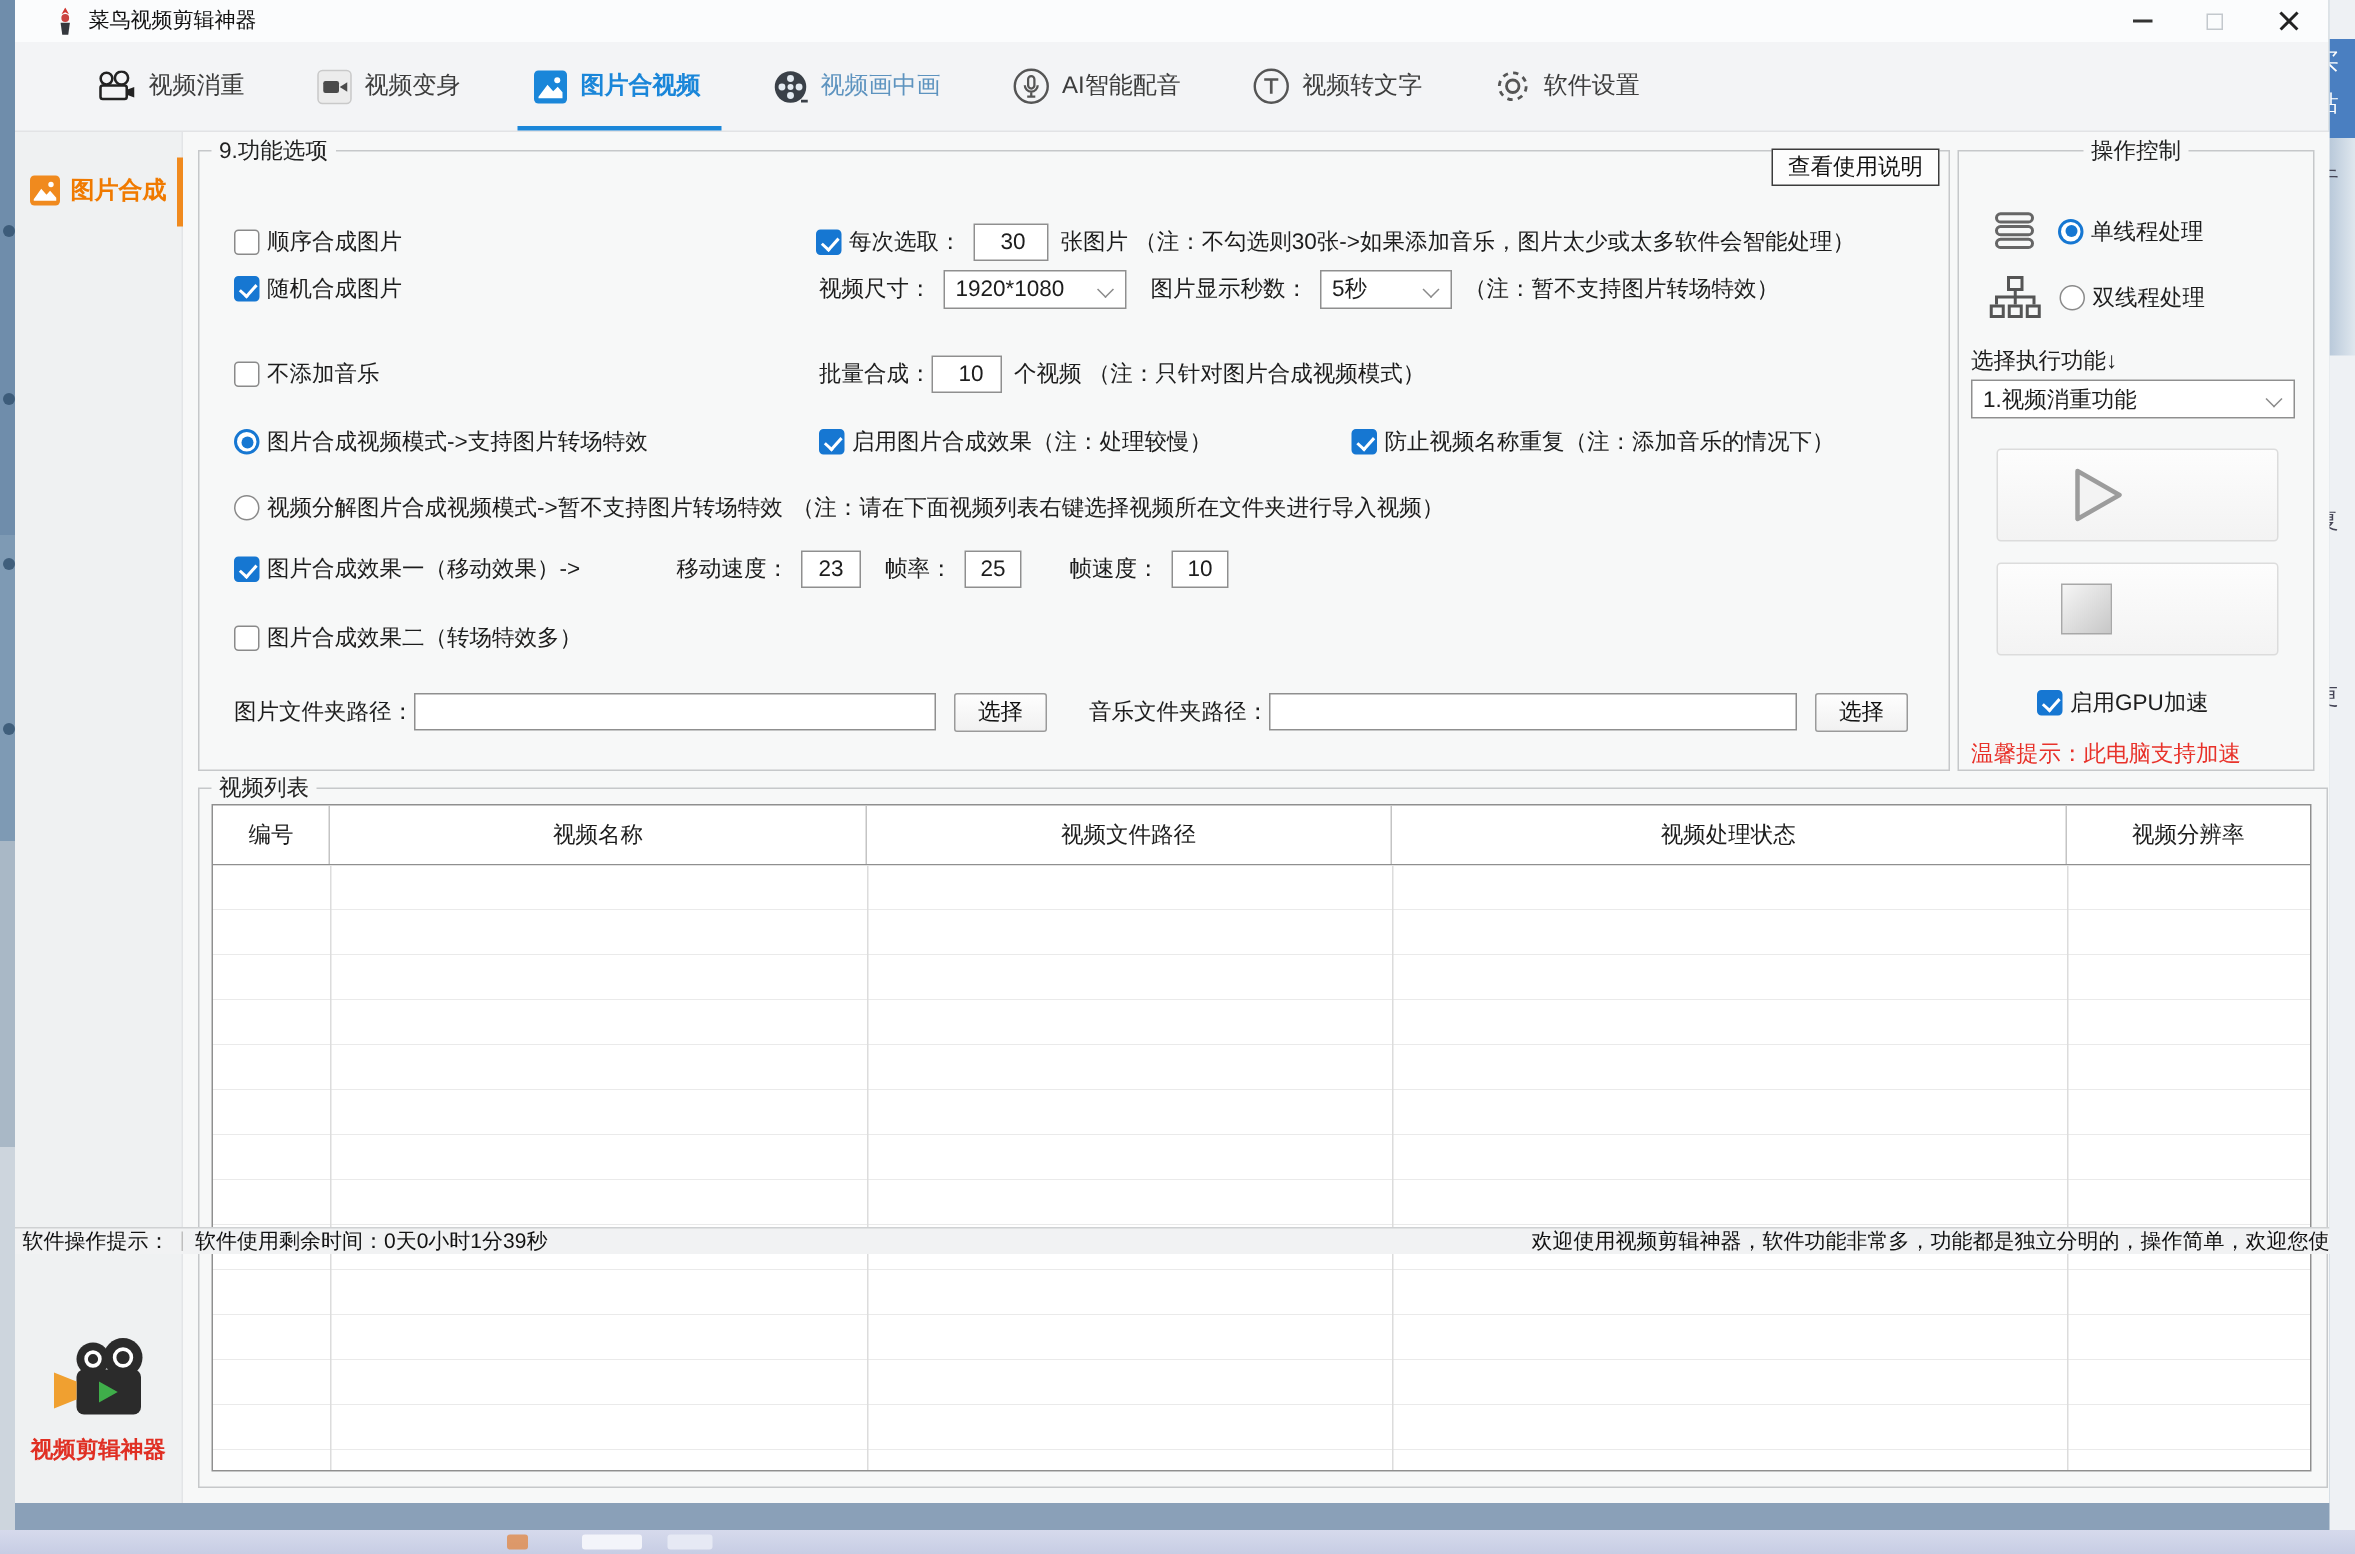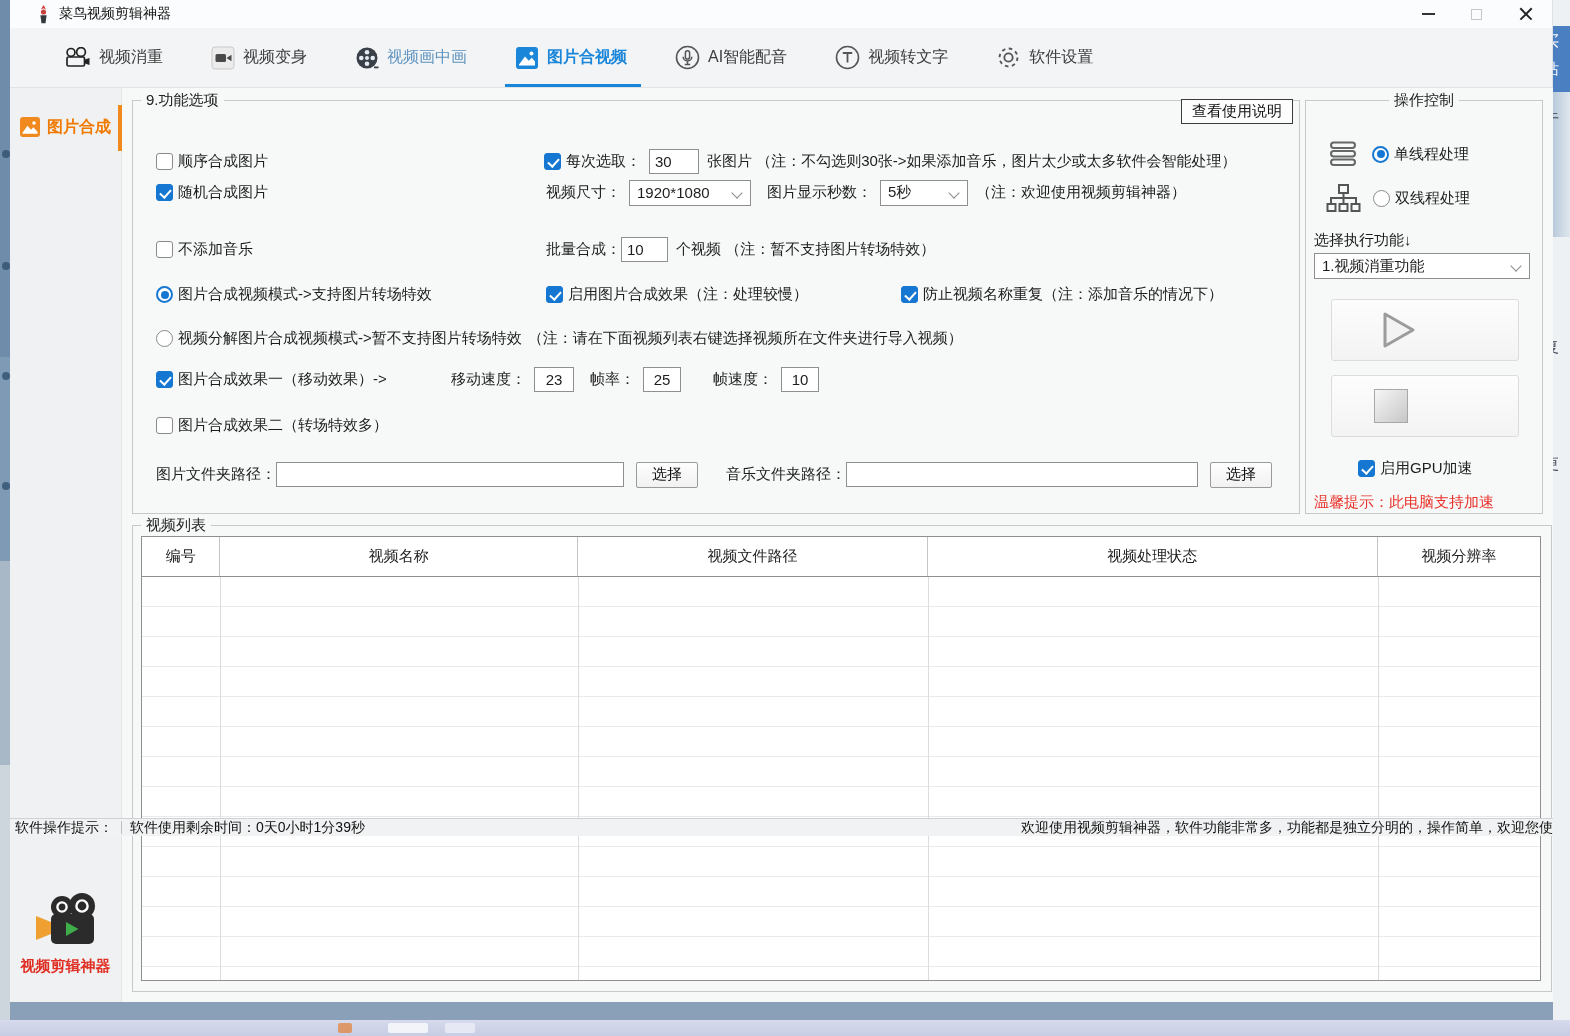--- a/index.html
+++ b/index.html
@@ -67,21 +67,21 @@
   .r5 { top:224px;align-items:center; } .r6 { top:265px; } .r7 { top:311px; } .r8 { top:360px; }
 
   .cb { flex:none; width:17px; height:17px; border:1px solid #8a8a8a; border-radius:3px; background:#fff; margin-right:5px; position:relative; cursor:pointer; }
   .cb.checked { background:#1677d2; border-color:#1677d2; }
   .cb.checked::after { content:""; position:absolute; left:5px; top:1.5px; width:5px; height:9px;
     border-right:2px solid #fff; border-bottom:2px solid #fff; transform:rotate(42deg); }
   .rb { flex:none; width:17px; height:17px; border:1px solid #8a8a8a; border-radius:50%; background:#fff; margin-right:5px; position:relative; cursor:pointer; }
   .rb.checked { border:2px solid #1677d2; }
   .rb.checked::after { content:""; position:absolute; left:2.5px; top:2.5px; width:8px; height:8px; border-radius:50%; background:#1677d2; }
 
-  .ti { height:25px; border:1px solid #8f8f8f; background:#fff; font-size:15px; padding:0 5px; display:flex; align-items:center; }
+  .ti { height:25px; border:1px solid #8f8f8f; background:#fff; font-size:15px; padding:0 17px; display:flex; align-items:center; }
   .ti.center { justify-content:center; }
   .sel { position:relative; height:26px; border:1px solid #8f8f8f; background:#fff; font-size:15px;
     display:flex; align-items:center; padding:0 24px 0 7px; cursor:pointer; }
   .sel::after { content:""; position:absolute; right:9px; top:8px; width:7px; height:7px;
     border-left:1.6px solid #8a8a8a; border-bottom:1.6px solid #8a8a8a; transform:rotate(-45deg); }
   .btn { height:26px; padding:0 15px; font-size:15px; color:#111; background:linear-gradient(#fefefe,#f1f1f1);
     border:1px solid #9a9a9a; border-radius:2px; cursor:pointer; font-family:inherit; }
   .note { color:#1d1d1d; }
   .ml { margin-left:8px; }
 
@@ -169,39 +169,39 @@
         <span>视频消重</span>
       </div>
       <div class="tab">
         <svg width="24" height="24" viewBox="0 0 24 24">
           <rect x="1" y="1" width="22" height="22" rx="3" fill="#ececec" stroke="#c9c9c9"></rect>
           <rect x="4.5" y="8" width="10.5" height="8" rx="1.5" fill="#4a4a4a"></rect>
           <path d="M15.5 12 l5 -3.2 v6.4 z" fill="#4a4a4a"></path>
         </svg>
         <span>视频变身</span>
       </div>
+      <div class="tab active">
+        <svg width="24" height="24" viewBox="0 0 24 24">
+          <rect x="1" y="1" width="22" height="22" rx="3" fill="#1a86d9"></rect>
+          <circle cx="16.5" cy="7.5" r="2" fill="#fff"></circle>
+          <path d="M4 18.5 L10 10.5 L13.8 14.8 L16.8 11.8 L20 15.5 V19.5 H4 Z" fill="#fff"></path>
+        </svg>
+        <span>图片合视频</span>
+      </div>
       <div class="tab tint">
         <svg width="24" height="24" viewBox="0 0 24 24">
           <circle cx="12" cy="12" r="10.5" fill="#3a4048"></circle>
           <circle cx="12" cy="12" r="2" fill="#e4ebf2"></circle>
           <circle cx="12" cy="6.3" r="2.3" fill="#e4ebf2"></circle>
           <circle cx="12" cy="17.7" r="2.3" fill="#e4ebf2"></circle>
           <circle cx="6.3" cy="12" r="2.3" fill="#e4ebf2"></circle>
           <circle cx="17.7" cy="12" r="2.3" fill="#e4ebf2"></circle>
           <path d="M19 20.5 h4.5 v1.8 H19 Z" fill="#3a4048"></path>
         </svg>
         <span>视频画中画</span>
-      </div>
-      <div class="tab active">
-        <svg width="24" height="24" viewBox="0 0 24 24">
-          <rect x="1" y="1" width="22" height="22" rx="3" fill="#1a86d9"></rect>
-          <circle cx="16.5" cy="7.5" r="2" fill="#fff"></circle>
-          <path d="M4 18.5 L10 10.5 L13.8 14.8 L16.8 11.8 L20 15.5 V19.5 H4 Z" fill="#fff"></path>
-        </svg>
-        <span>图片合视频</span>
       </div>
       <div class="tab">
         <svg width="25" height="25" viewBox="0 0 25 25">
           <circle cx="12.5" cy="12.5" r="11" fill="none" stroke="#555" stroke-width="1.6"></circle>
           <rect x="10.4" y="5.8" width="4.2" height="8.2" rx="2.1" fill="none" stroke="#555" stroke-width="1.5"></rect>
           <path d="M8.2 11.8 a4.3 4.3 0 0 0 8.6 0 M12.5 16.4 v2.8 M9.8 19.4 h5.4" fill="none" stroke="#555" stroke-width="1.5"></path>
         </svg>
         <span>AI智能配音</span>
       </div>
       <div class="tab">
@@ -263,32 +263,32 @@
 
         <div class="orow r2">
           <span style="width:23px"></span>
           <span class="cb checked"></span>
           <span>随机合成图片</span>
           <span style="position:absolute;left:413px;display:flex;align-items:center">
             <span>视频尺寸：</span>
             <span class="sel ml" style="width:122px">1920*1080</span>
             <span class="ml" style="margin-left:16px">图片显示秒数：</span>
             <span class="sel ml" style="width:88px">5秒</span>
-            <span class="note ml">（注：欢迎使用视频剪辑神器）</span>
+            <span class="note ml">（注：暂不支持图片转场特效）</span>
           </span>
         </div>
 
         <div class="orow r3">
           <span style="width:23px"></span>
           <span class="cb"></span>
           <span>不添加音乐</span>
           <span style="position:absolute;left:413px;display:flex;align-items:center">
             <span>批量合成：</span>
             <span class="ti" style="width:47px">10</span>
-            <span class="note ml">个视频 （注：暂不支持图片转场特效）</span>
+            <span class="note ml">个视频 （注：只针对图片合成视频模式）</span>
           </span>
         </div>
 
         <div class="orow r4">
           <span style="width:23px"></span>
           <span class="rb checked"></span>
           <span>图片合成视频模式-&gt;支持图片转场特效</span>
           <span style="position:absolute;left:413px;display:flex;align-items:center">
             <span class="cb checked"></span>
             <span>启用图片合成效果（注：处理较慢）</span>

